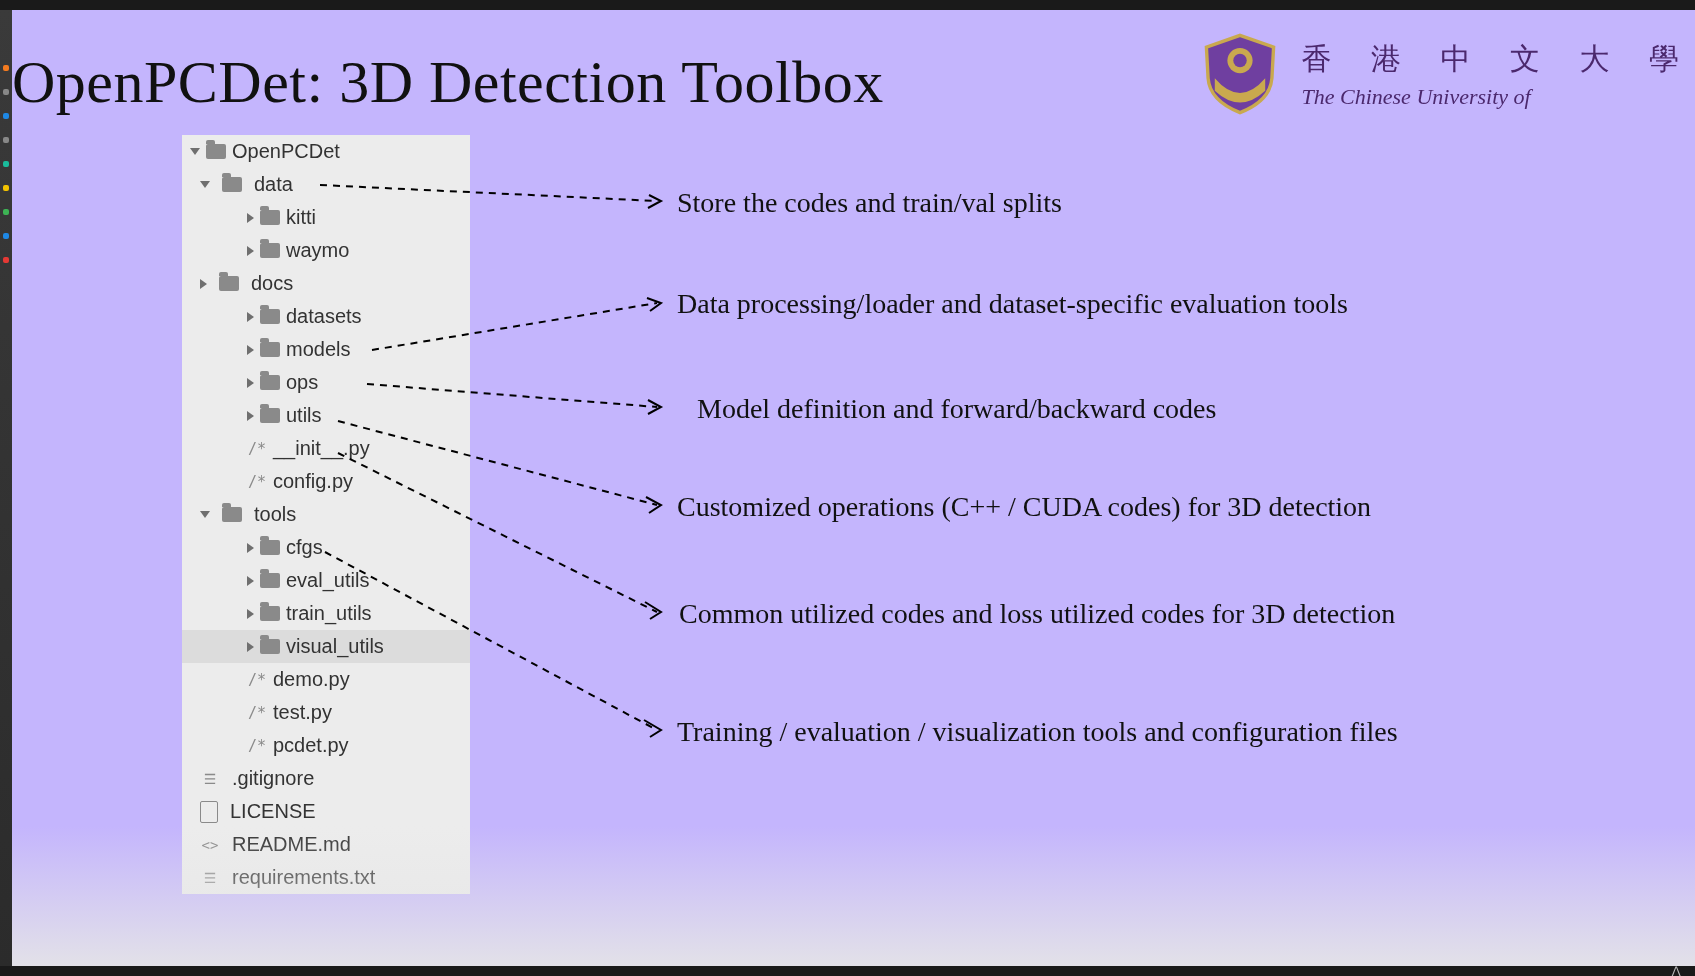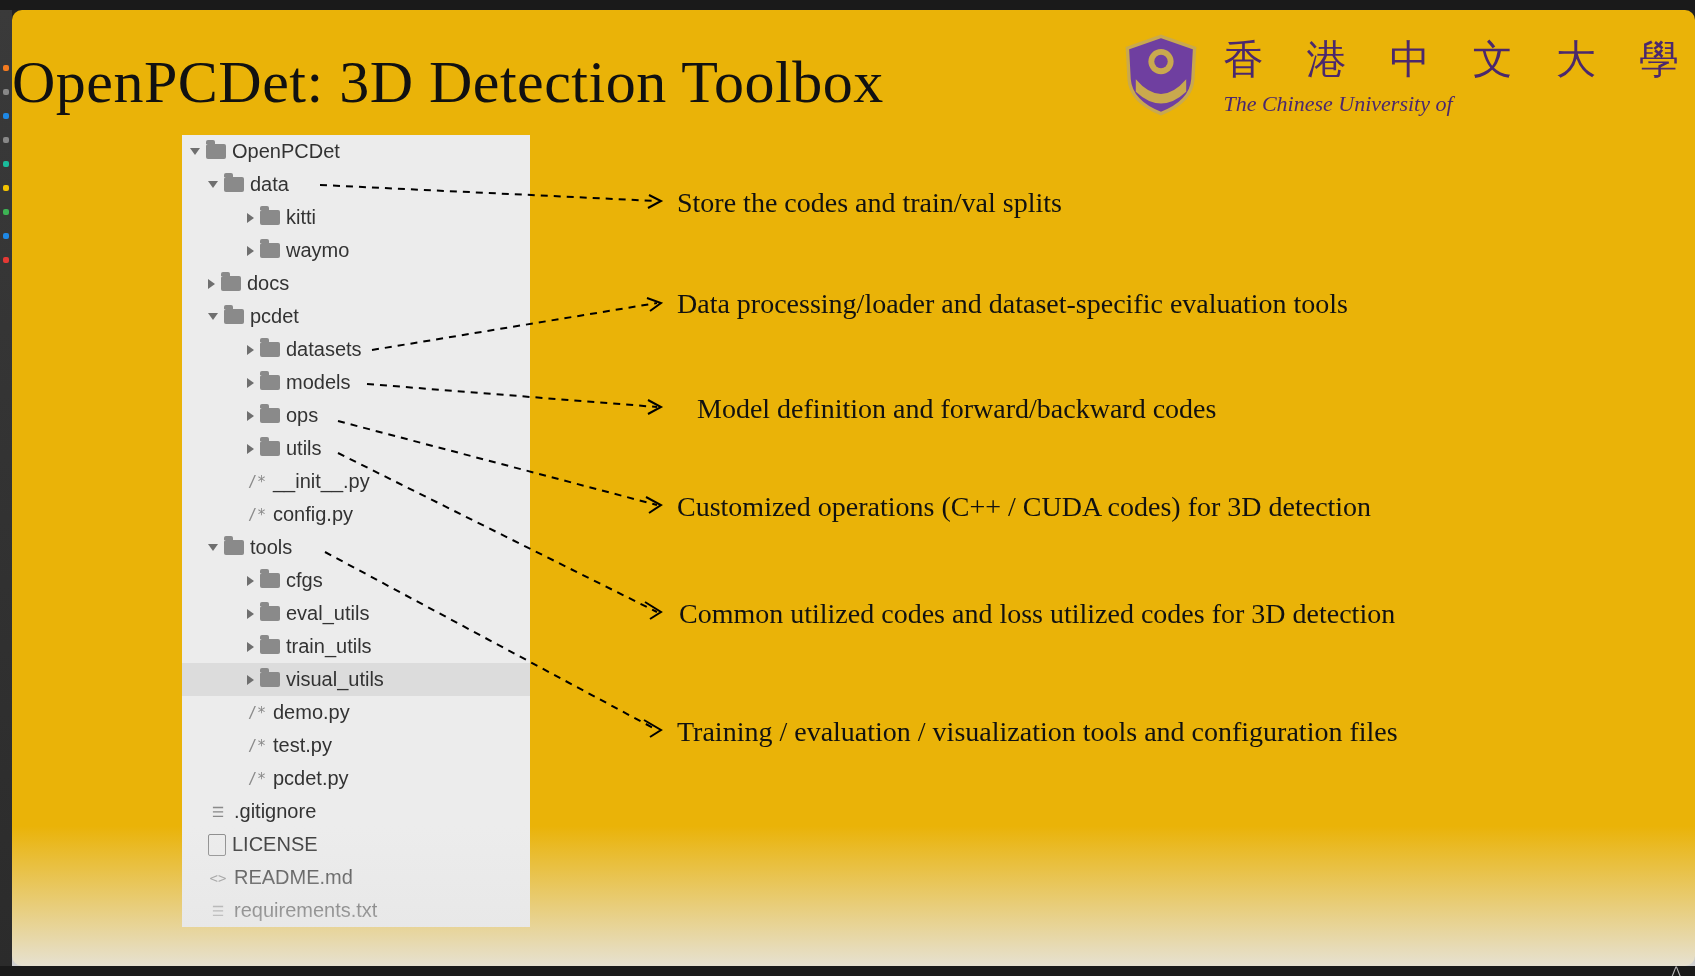--- a/index.html
+++ b/index.html
@@ -64,22 +64,21 @@
     font-size: 12px;
   }
 
   
   .slide {
     position: absolute;
     top: 10px;
     left: 12px;
     right: 0;
     bottom: 10px;
-    background: #eab308;
-    border-radius: 10px;
+    background: #c4b5fd;
   }
   .slide::after { 
     content: "";
     position: absolute;
     left: 0; right: 0; bottom: 0;
     height: 140px;
     background: linear-gradient(to bottom, rgba(255,255,255,0), rgba(230,230,230,0.9));
     pointer-events: none;
   }
 
@@ -108,44 +107,44 @@
     align-items: center;
     justify-content: center;
   }
   .crest svg { width: 92px; height: 84px; }
   .uni-text {
     display: flex;
     flex-direction: column;
     gap: 4px;
     color: #4b286d;
   }
-  .uni-cn { font-size: 40px; letter-spacing: 16px; font-family: Liberation Sans, sans-serif; }
+  .uni-cn { font-size: 30px; letter-spacing: 16px; font-family: Liberation Serif, serif; }
   .uni-en { font-size: 22px; font-family: Georgia, serif; white-space: nowrap; font-style: italic; }
 
   
   .tree-panel {
     position: absolute;
     top: 125px;
     left: 170px;
-    width: 348px;
+    width: 288px;
     background: #ececec;
     font-family: "Lucida Grande","Helvetica Neue",Arial,sans-serif;
     font-size: 20px;
     color: #333;
   }
   .node {
     display: flex;
     align-items: center;
     height: 33px;
     padding-left: 8px;
     gap: 6px;
     white-space: nowrap;
   }
   .node.sel { background: #dcdcdc; }
-  .ind1 { padding-left: 26px; }
+  .ind1 { padding-left: 18px; gap: 12px; }
   .ind2 { padding-left: 65px; }
 
   .arrow {
     width: 0; height: 0;
     border-left: 7px solid #6f6f6f;
     border-top: 5px solid transparent;
     border-bottom: 5px solid transparent;
     display: inline-block;
     flex: 0 0 auto;
   }
@@ -273,25 +272,20 @@
         <div class="node ind2">
           <span class="arrow"></span>
           <span class="folder-icn"></span>
           <span>waymo</span>
         </div>
         <div class="node ind1">
           <span class="arrow"></span>
           <span class="folder-icn"></span>
           <span>docs</span>
         </div>
-        <div class="node ind1">
-          <span class="arrow open"></span>
-          <span class="folder-icn"></span>
-          <span>pcdet</span>
-        </div>
         <div class="node ind2">
           <span class="arrow"></span>
           <span class="folder-icn"></span>
           <span>datasets</span>
         </div>
         <div class="node ind2">
           <span class="arrow"></span>
           <span class="folder-icn"></span>
           <span>models</span>
         </div>

